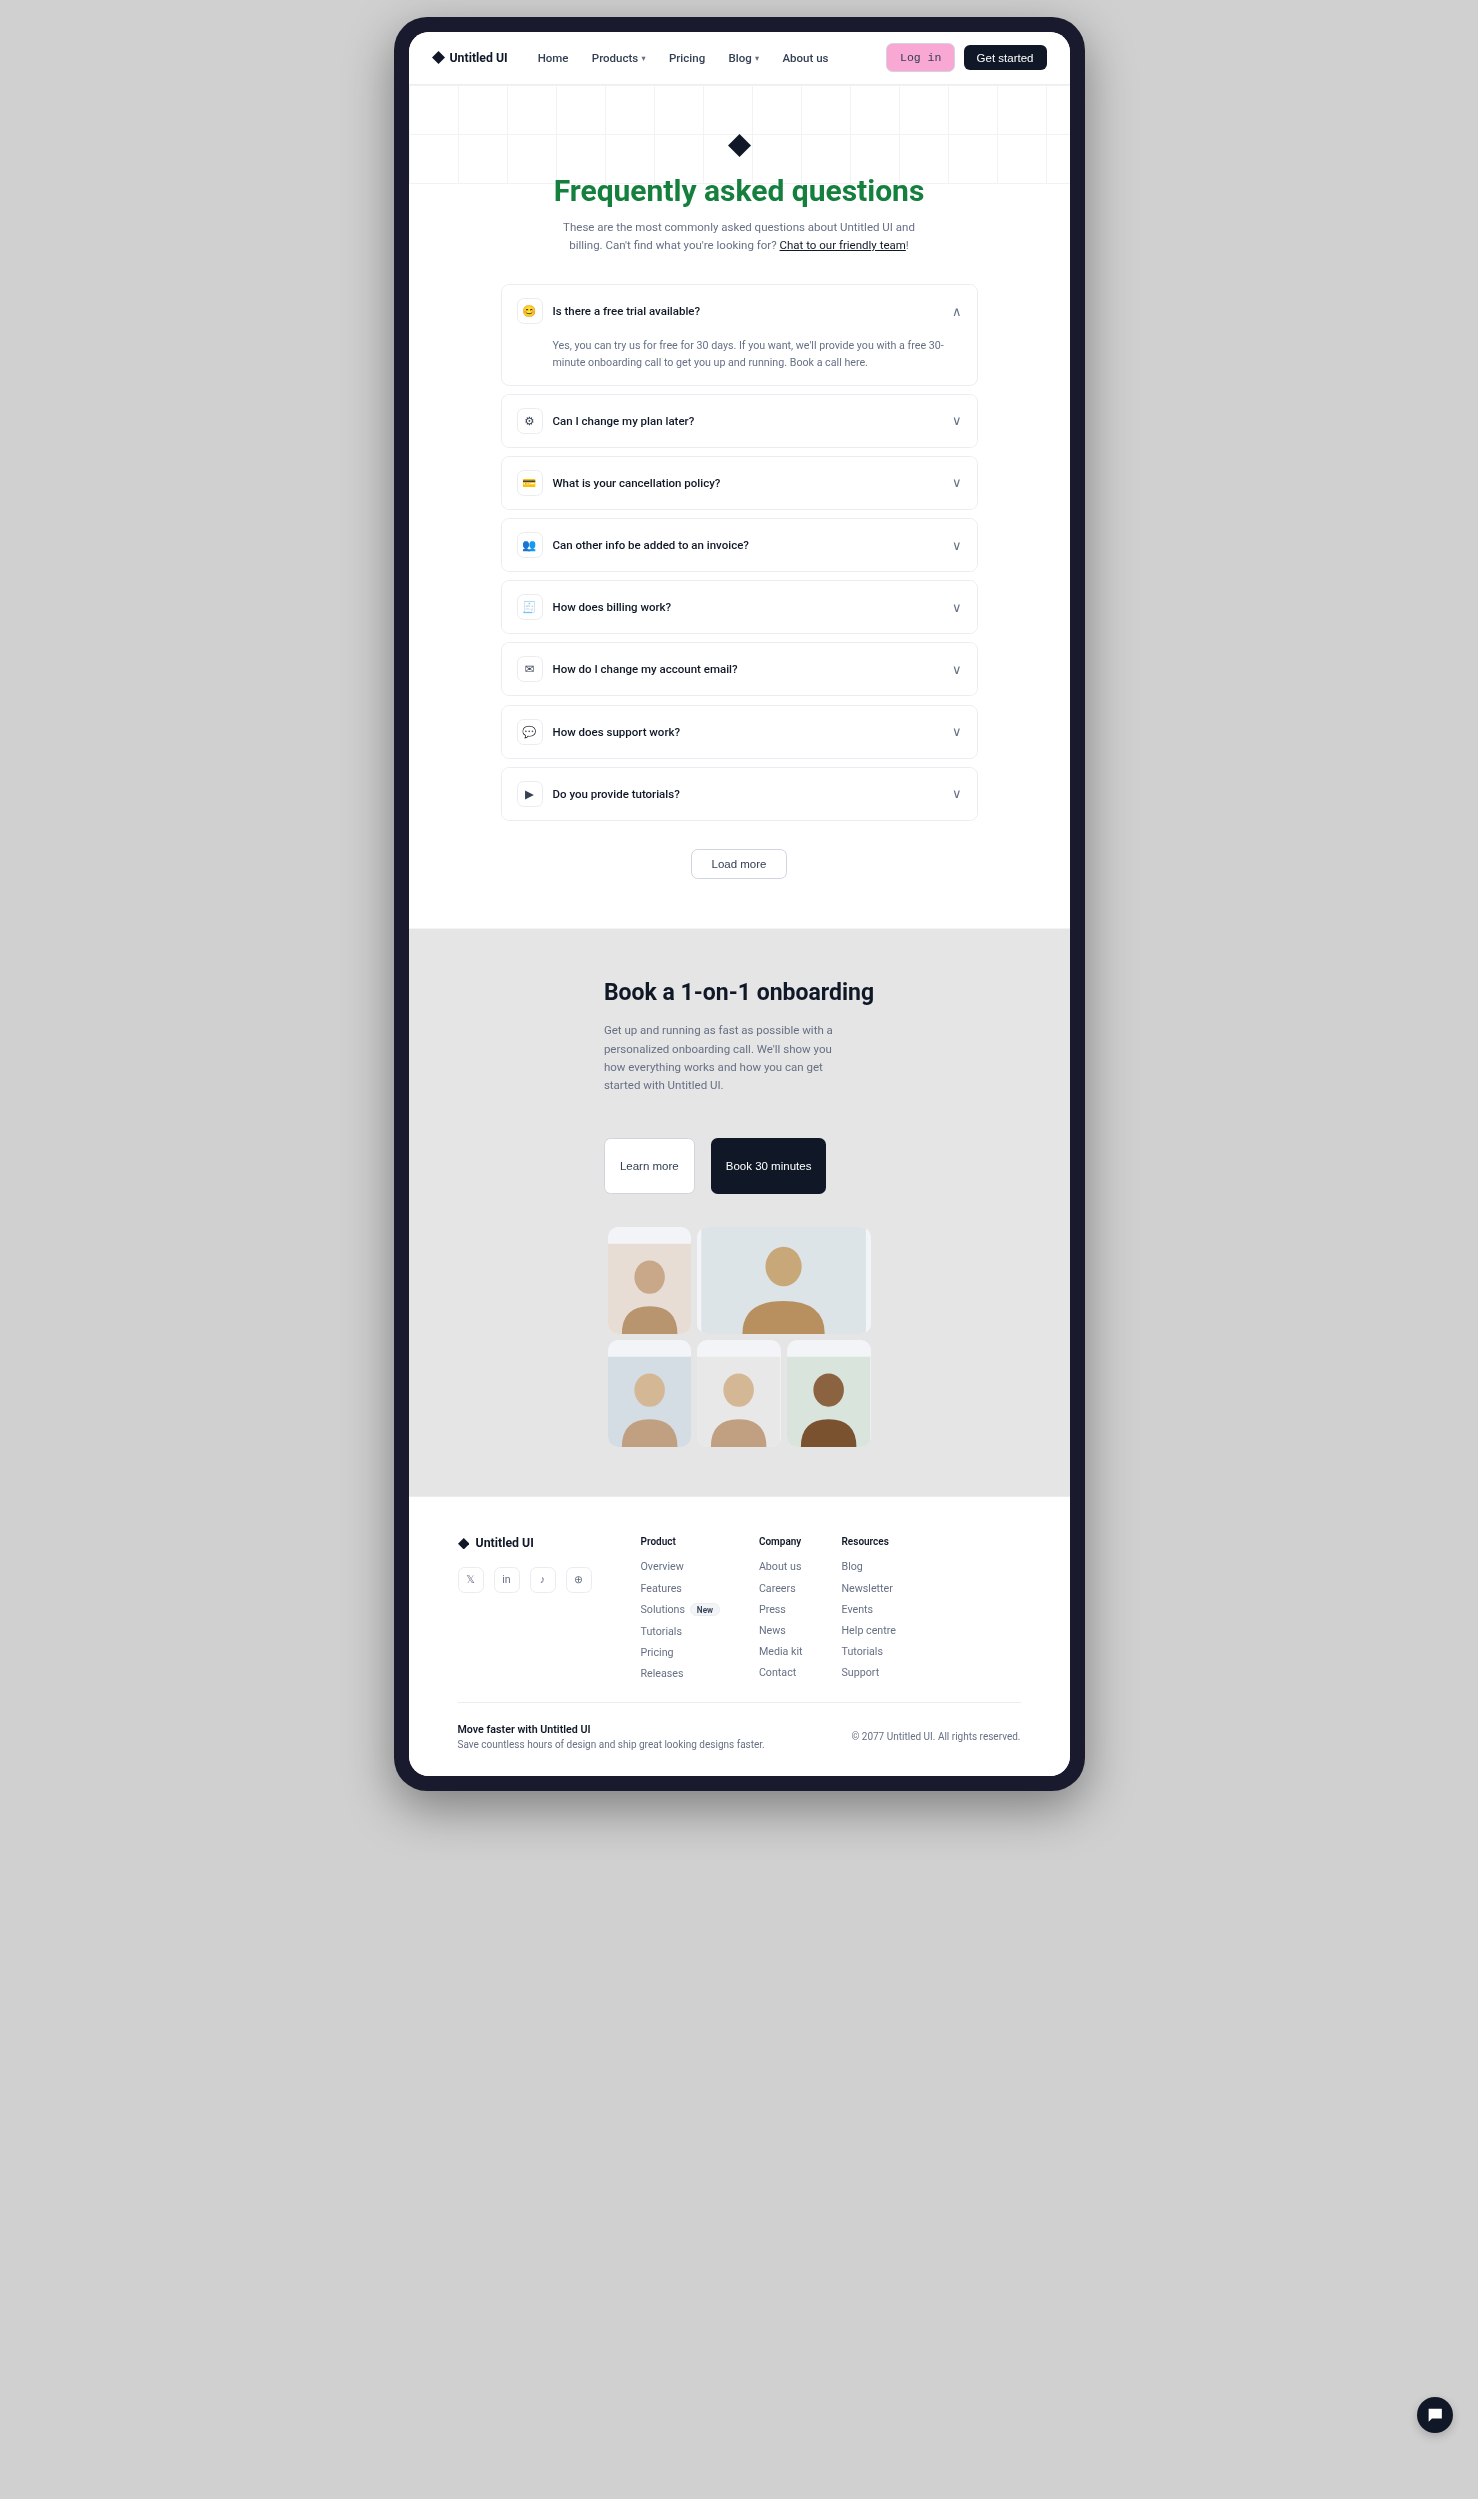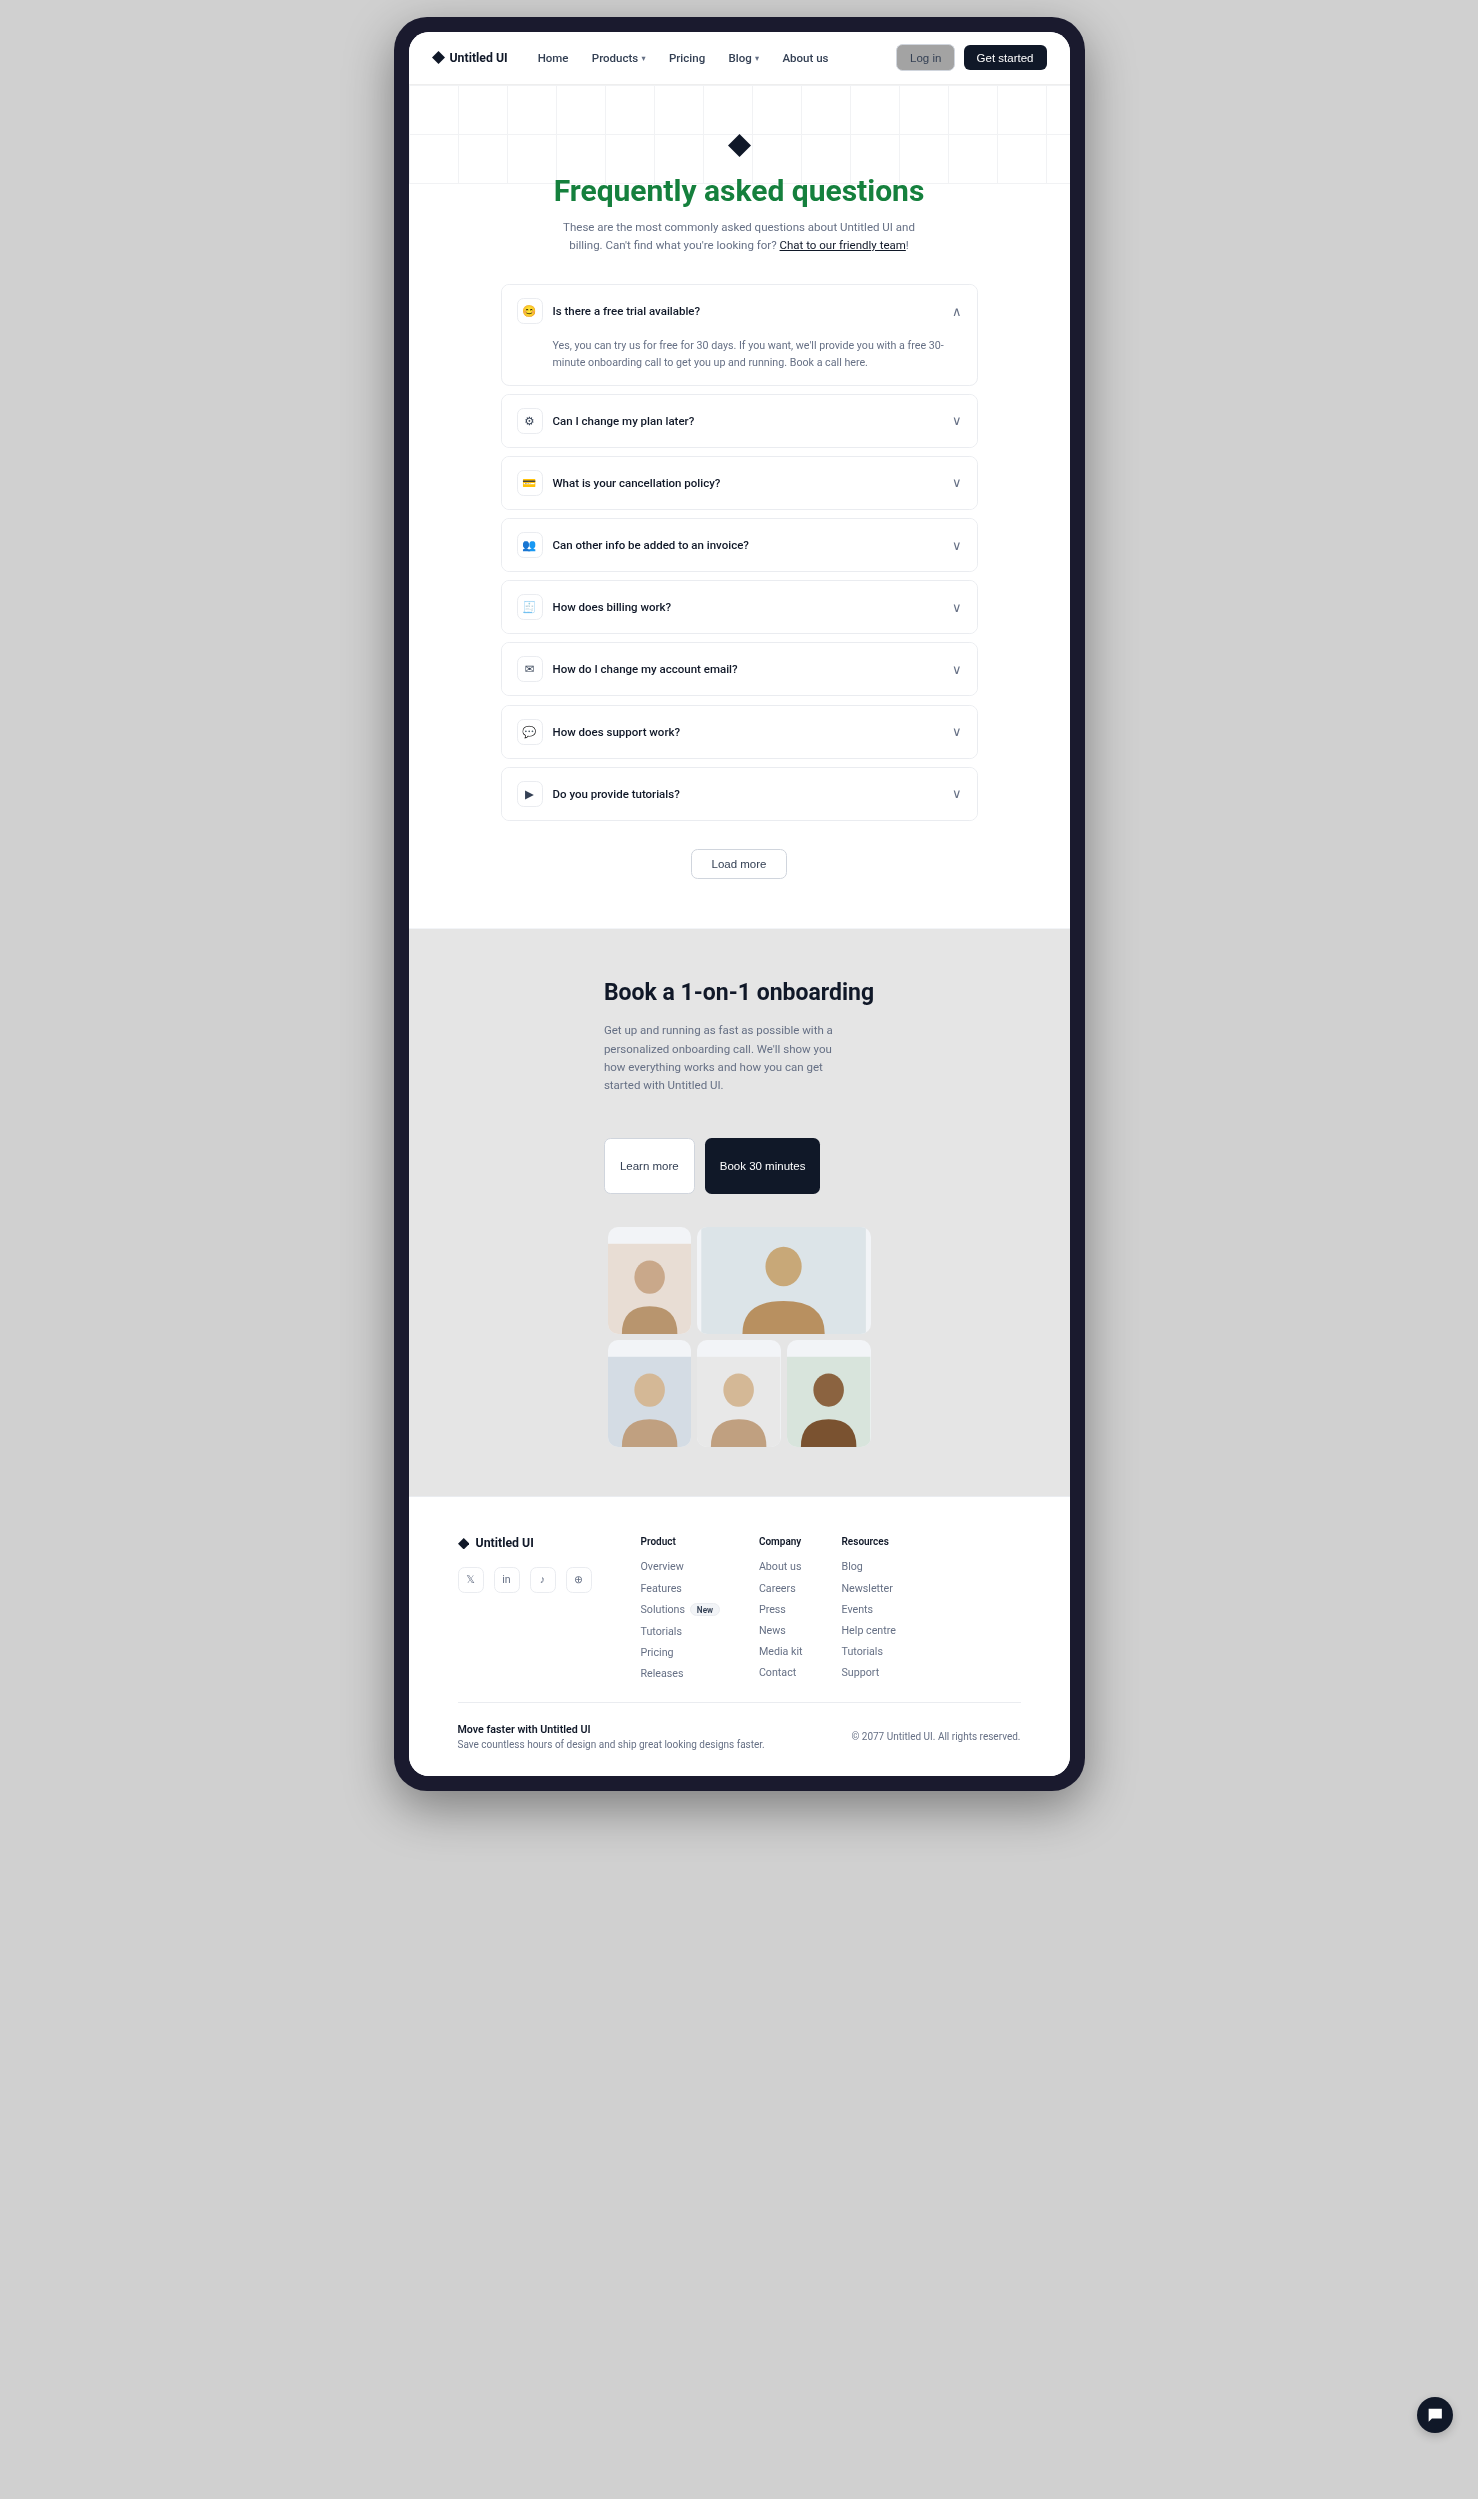--- a/index.html
+++ b/index.html
@@ -66,24 +66,25 @@
     .nav-actions {
       display: flex;
       align-items: center;
       gap: 8.2px;
     }
     .btn-login {
       padding: 6.6px 13px;
       font-size: 11.5px;
       font-weight: 500;
       color: #344054;
-      background: #a3a3a3;
+      background: #f9a8d4;
       border: 0.8px solid #d0d5dd;
       border-radius: 6.6px;
       cursor: pointer;
+      font-family: Liberation Mono, monospace;
     }
     .btn-getstarted {
       padding: 6.6px 13px;
       font-size: 11.5px;
       font-weight: 500;
       color: #fff;
       background: #101828;
       border: none;
       border-radius: 6px;
       cursor: pointer;
@@ -222,21 +223,21 @@
     }
     .onboarding-desc {
       font-size: 11.5px;
       color: #667085;
       line-height: 1.6;
       margin-bottom: 13px;
       max-width: 247px;
     }
     .onboarding-actions {
       display: flex;
-      gap: 10px;
+      gap: 16px;
       margin-top: 43px;
     }
     .btn-learn {
       padding: 7.4px 15px;
       font-size: 11.5px;
       font-weight: 500;
       color: #344054;
       background: #fff;
       border: 0.8px solid #d0d5dd;
       border-radius: 6.6px;

